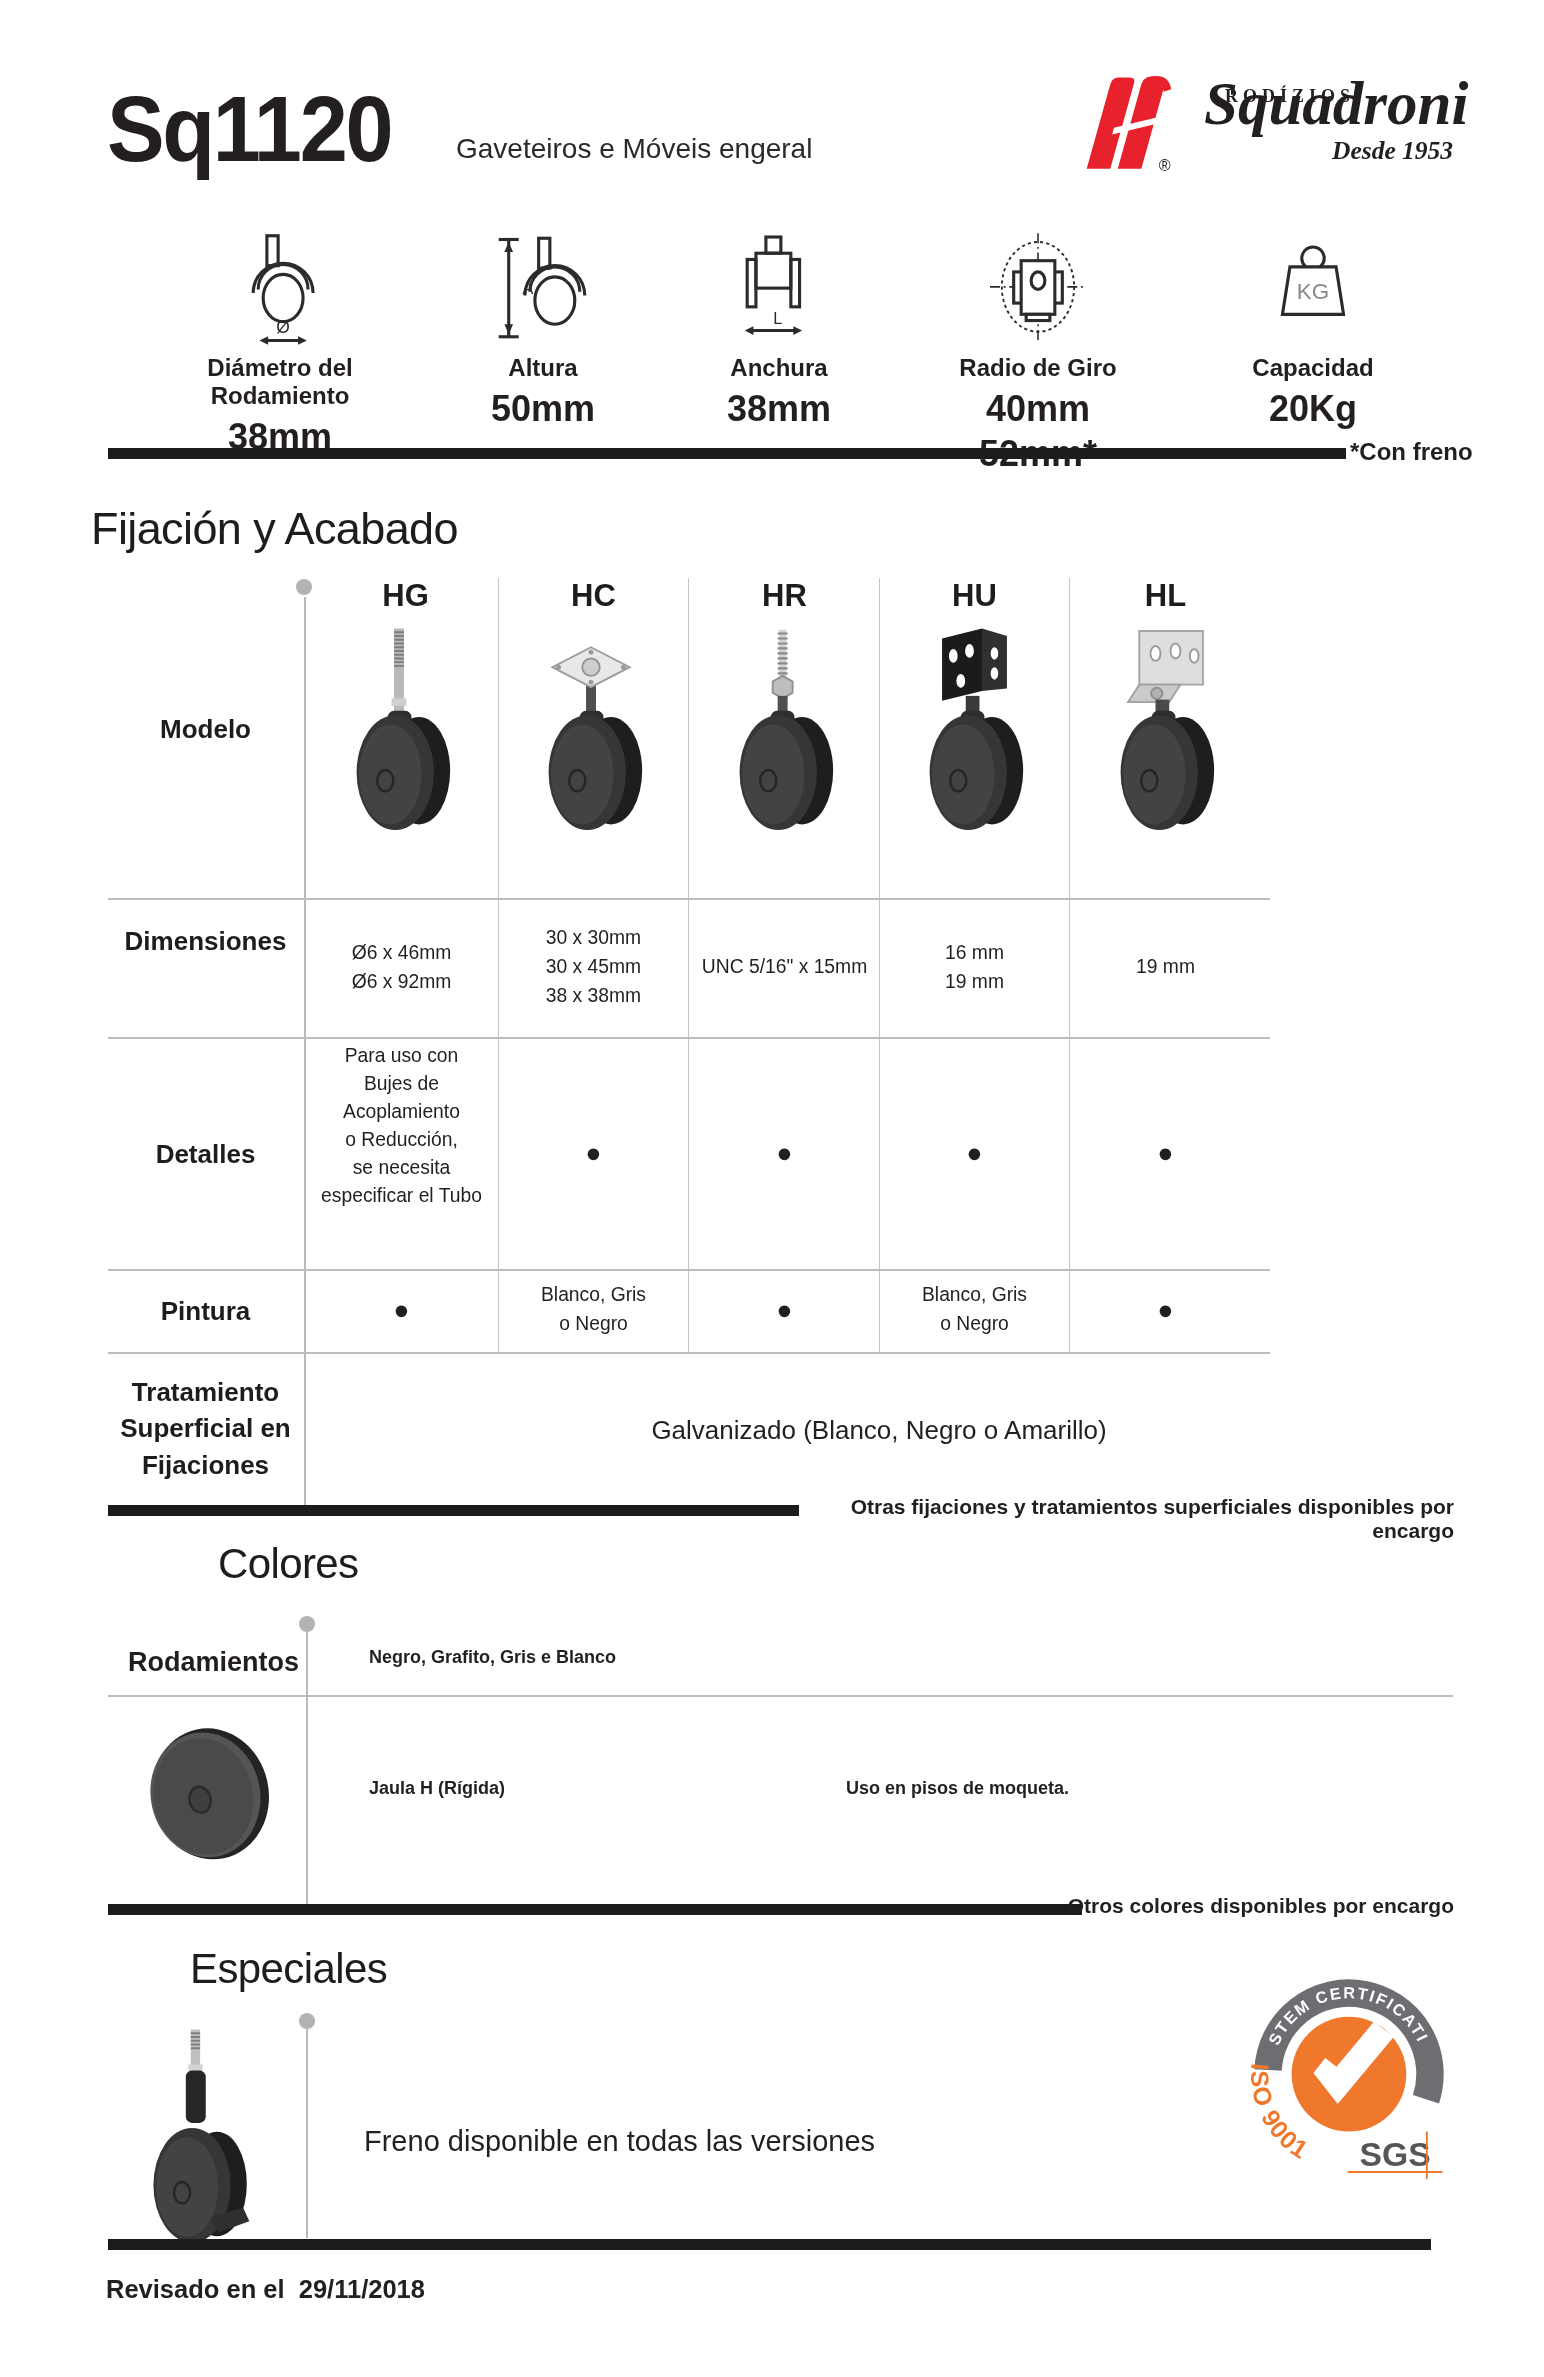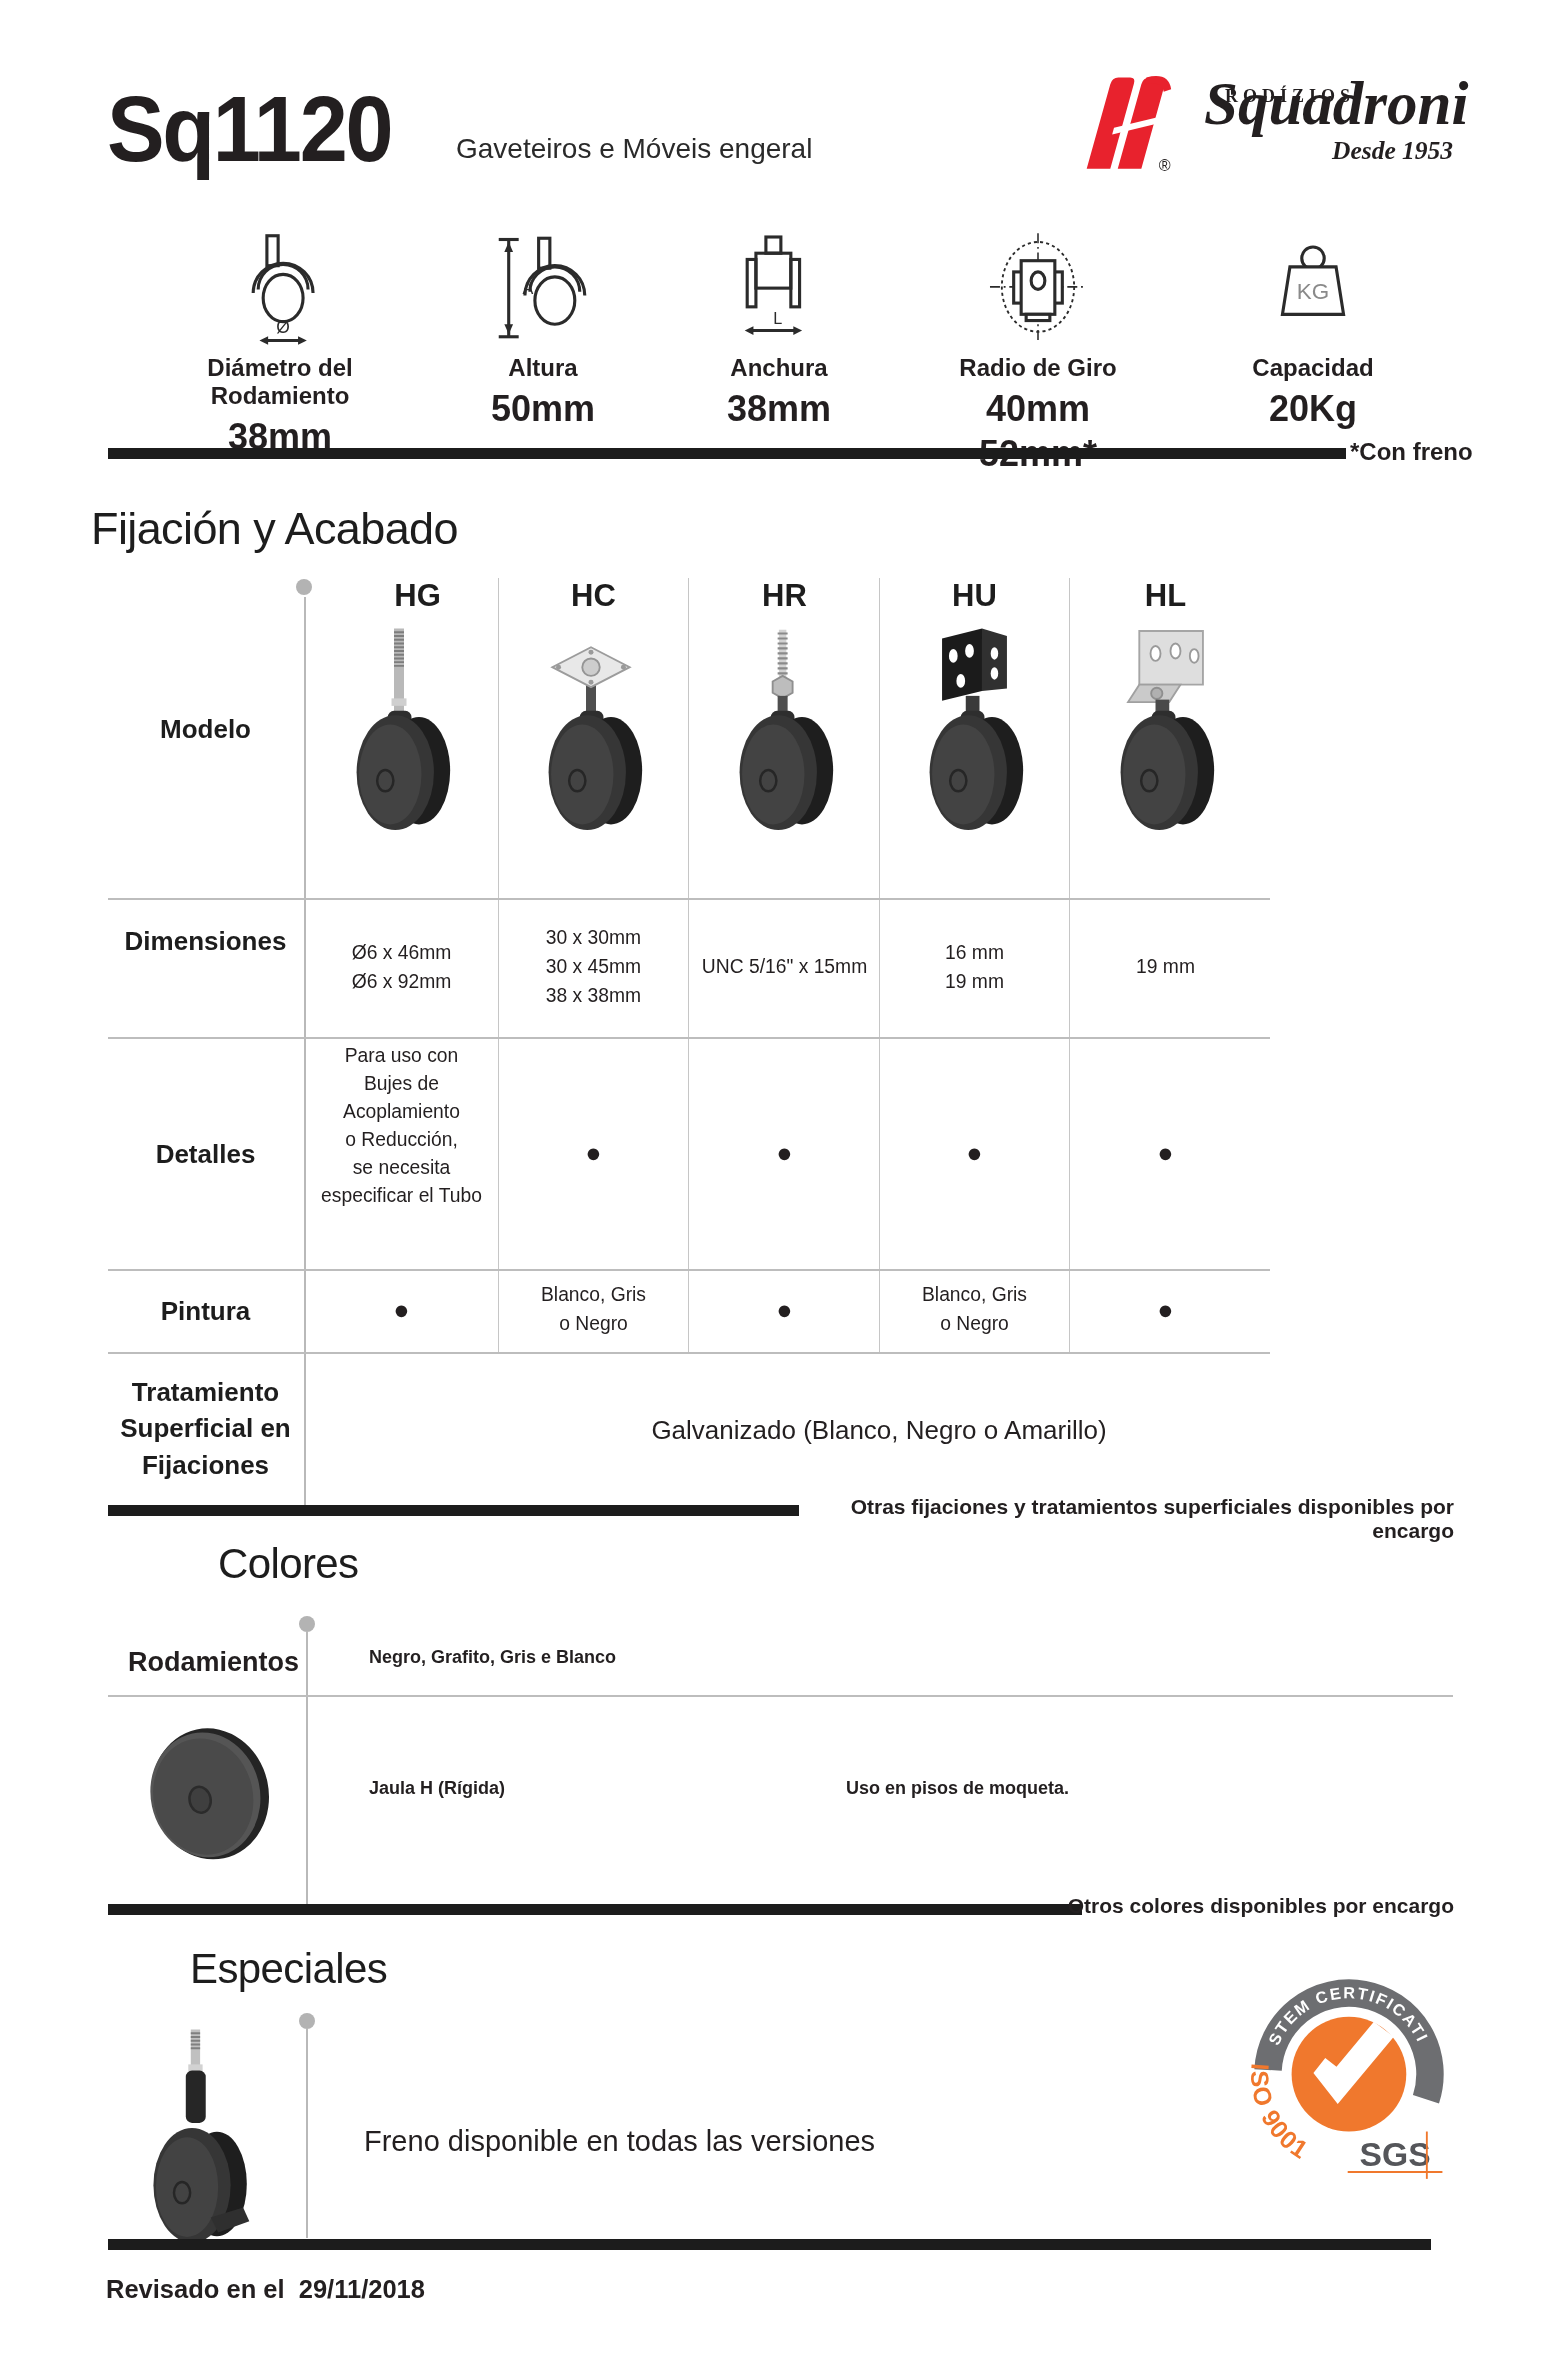--- a/index.html
+++ b/index.html
@@ -139,21 +139,21 @@
 
   <div class="section-title" style="left:91px;top:503px;">Fijación y Acabado</div>
 
   <div class="dot" style="left:296px;top:579px;"></div>
   <div class="vline" style="left:304px;top:597px;width:1.9px;height:909px;background:#b9b9b9;"></div>
   <div class="vline" style="left:498px;top:578px;width:1.2px;height:774px;"></div>
   <div class="vline" style="left:688px;top:578px;width:1.2px;height:774px;"></div>
   <div class="vline" style="left:879px;top:578px;width:1.2px;height:774px;"></div>
   <div class="vline" style="left:1069px;top:578px;width:1.2px;height:774px;"></div>
 
-  <div class="colhead" style="left:324px;top:578px;">HG</div>
+  <div class="colhead" style="left:312px;top:578px;">HG</div>
   <div class="colhead" style="left:500px;top:578px;">HC</div>
   <div class="colhead" style="left:691px;top:578px;">HR</div>
   <div class="colhead" style="left:881px;top:578px;">HU</div>
   <div class="colhead" style="left:1072px;top:578px;">HL</div>
 
   <div class="rowlabel" style="top:711px;">Modelo</div>
 
   <svg class="abs" style="left:339px;top:626px;" width="125" height="209" viewBox="0 0 200 335">
     <rect x="88" y="4" width="16" height="136" fill="#b9b9b9"></rect>
     <path d="M88,10 h16 M88,16 h16 M88,22 h16 M88,28 h16 M88,34 h16 M88,40 h16 M88,46 h16 M88,52 h16 M88,58 h16 M88,64 h16" stroke="#7d7d7d" stroke-width="3"></path>

